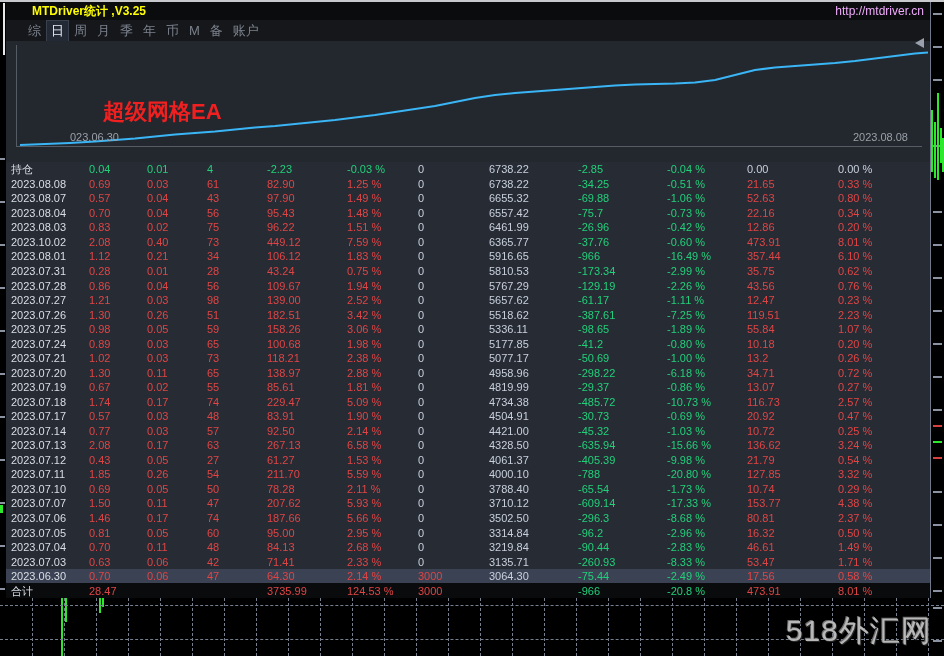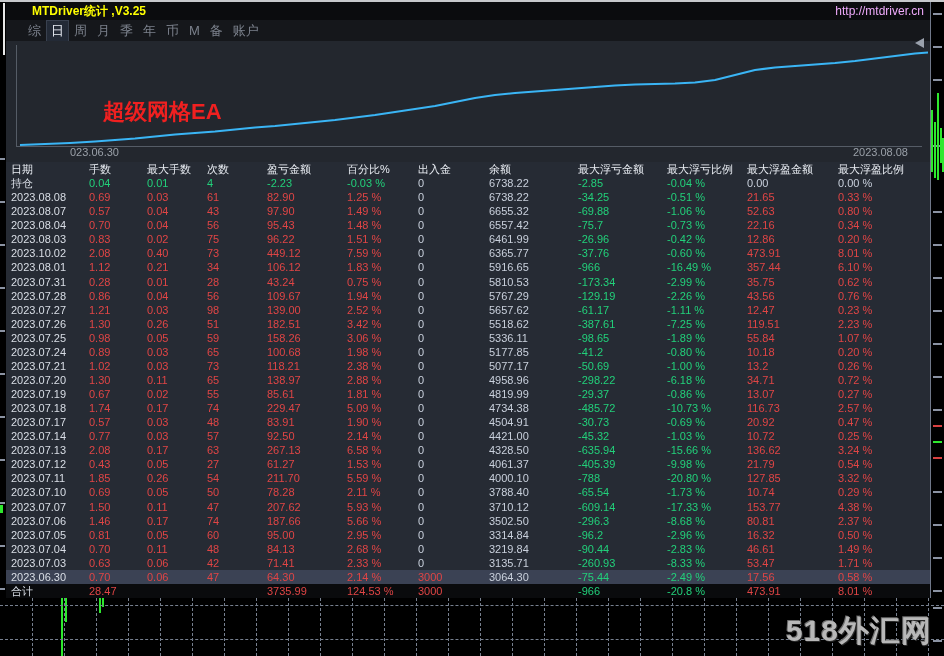--- a/index.html
+++ b/index.html
@@ -17,21 +17,21 @@
   .url-text{color:#f0abfc;font-size:12px;}
   .menubar{left:6px;top:20px;width:924px;height:21px;background:#15171b;display:flex;align-items:center;padding-left:18px;box-sizing:border-box;}
   .menu-item{color:#7b818c;font-size:13px;padding:1px 4px;margin-right:2px;cursor:default;}
   .menu-item.active{background:#232a36;color:#e8ecf4;outline:1px solid #39414f;}
   .menu-item.gap{margin-left:62px;margin-top:48px;}
   
   .chartarea{left:6px;top:41px;width:924px;height:121px;background:#23272e;}
   .chart-svg{position:absolute;left:0;top:0;}
   .axis-v{position:absolute;left:10px;top:4px;width:1px;height:101px;background:#555c66;}
   .axis-h{position:absolute;left:10px;top:105px;width:906px;height:1px;background:#555c66;}
-  .chart-date{position:absolute;top:105px;color:#9aa0a8;font-size:11px;padding-left:48px;}
+  .chart-date{position:absolute;top:90px;color:#9aa0a8;font-size:11px;padding-left:48px;}
   .chart-date.start{left:16px;}
   .chart-date.end{right:22px;}
   .annotation{position:absolute;color:#f02020;font-size:22px;white-space:nowrap;}
   .annotation.left{left:97px;top:56px;font-weight:bold;}
   .annotation.right{left:658px;top:60px;font-weight:500;}
   .curve-arrow{position:absolute;left:915px;top:38px;width:0;height:0;border-top:5px solid transparent;border-bottom:5px solid transparent;border-right:9px solid #9aa1ad;}
   
   .tablearea{left:6px;top:162px;width:924px;height:436px;display:flex;flex-direction:column;}
   .trow{flex:1;display:grid;grid-template-columns:78px 58px 60px 60px 80px 71px 71px 89px 89px 80px 91px 82px;align-items:center;padding-left:5px;font-size:11px;line-height:12px;white-space:nowrap;}
   .trow.header{color:#e8ecf2;}
@@ -43,21 +43,21 @@
   .c-r{color:#e04545;}
   .c-g{color:#22d07a;}
   
   .vol-bar{background:#2ee82e;}
   .dash-gray{background:#8b93a3;}
   .dash-red{background:#d84040;}
   .dash-green{background:#2ee82e;}
   .vdash{border-left:1px dashed #77808f;width:0;top:598px;height:58px;}
   .hdash{border-top:1px dashed #77808f;height:0;left:0;width:944px;}
   .left-wick{left:3px;top:3px;width:2px;height:52px;background:#e8e8e8;}
-  .watermark{right:12px;bottom:4px;color:#b8b8b8;font-size:30px;font-weight:bold;letter-spacing:1px;text-shadow:1px 1px 0 #2a2a2a, -1px -1px 0 #6e6e6e;margin-left:13px;}
+  .watermark{right:12px;bottom:4px;color:#b8b8b8;font-size:30px;font-weight:normal;letter-spacing:1px;text-shadow:1px 1px 0 #2a2a2a, -1px -1px 0 #6e6e6e;margin-left:13px;}
 </style>
 </head>
 <body>
 
 <div id="screen">
 
   <div class="abs dash-green" style="left: 0px; top: 505px; width: 3px; height: 8px;"></div>
     <div class="abs dash-gray" style="left: 0px; top: 588px; width: 5px; height: 2px;"></div>
     <div class="abs dash-gray" style="left: 0px; top: 545px; width: 5px; height: 2px;"></div>
     <div class="abs dash-gray" style="left: 0px; top: 502px; width: 5px; height: 2px;"></div>
@@ -157,34 +157,20 @@
     <svg class="chart-svg" width="924" height="121" viewBox="0 0 924 121">
       <polyline fill="none" stroke="#3ab5f5" stroke-width="2" stroke-linejoin="round" points="14,104 39,103 64,102 89,100.5 109,99 129,97.5 149,95.5 169,93.5 189,92 209,90.5 229,88.5 249,86.5 269,85 289,83 309,81 329,79 349,76.5 369,74 389,71 409,68 429,65 449,61 469,57 489,54 509,52 529,50.5 549,49 569,47.5 589,46 609,44.5 629,43.5 649,43 669,42.5 689,41.5 709,39 729,34 749,29 769,26.5 789,25 809,23.5 829,22 849,20 869,17.5 889,15 909,12.5 922,11.5"></polyline>
     </svg>
     <span class="annotation left">超级网格EA</span>
     <span class="chart-date start">023.06.30</span>
     <span class="chart-date end">2023.08.08</span>
   </div>
   <div class="abs curve-arrow"></div>
 
   <div class="abs tablearea">
-    <div class="trow header">
-        <div class="cell">日期</div>
-        <div class="cell">手数</div>
-        <div class="cell">最大手数</div>
-        <div class="cell">次数</div>
-        <div class="cell">盈亏金额</div>
-        <div class="cell">百分比%</div>
-        <div class="cell">出入金</div>
-        <div class="cell">余额</div>
-        <div class="cell">最大浮亏金额</div>
-        <div class="cell">最大浮亏比例</div>
-        <div class="cell">最大浮盈金额</div>
-        <div class="cell">最大浮盈比例</div>
-      </div>
 
   <div class="trow position">
         <div class="cell c-date">持仓</div>
         <div class="cell c-g">0.04</div>
         <div class="cell c-g">0.01</div>
         <div class="cell c-g">4</div>
         <div class="cell c-g">-2.23</div>
         <div class="cell c-g">-0.03 %</div>
         <div class="cell c-w">0</div>
         <div class="cell c-w">6738.22</div>

